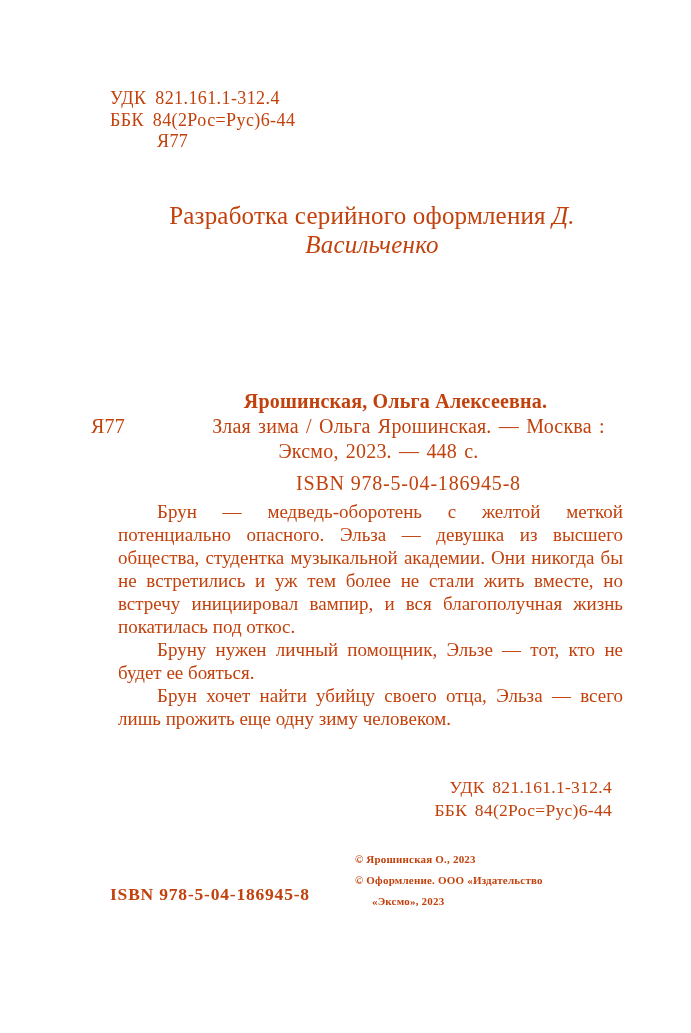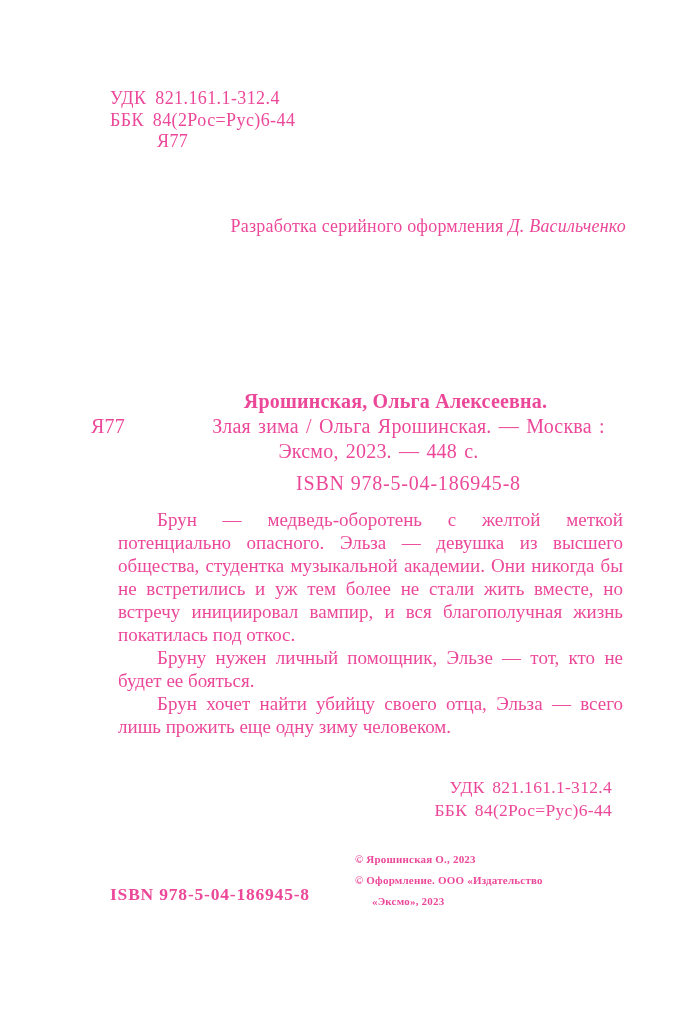--- a/index.html
+++ b/index.html
@@ -5,21 +5,21 @@
   html, body {
     margin: 0;
     padding: 0;
     background: #ffffff;
   }
   .page {
     position: relative;
     width: 691px;
     height: 1033px;
     background: #ffffff;
-    color: #ec4899;
+    color: #c2410c;
     font-family: "Liberation Serif", "DejaVu Serif", serif;
     overflow: hidden;
   }
 
   
   .top-codes {
     position: absolute;
     left: 110px;
     top: 88px;
     font-size: 18px;
@@ -27,24 +27,24 @@
     letter-spacing: 0.4px;
     white-space: nowrap;
   }
   .top-codes .code-line { word-spacing: 4px; }
   .top-codes .sign { padding-left: 47px; }
 
   
   .credits {
     position: absolute;
     left: 118px;
-    top: 212px;
+    top: 202px;
     width: 508px;
-    text-align: right;
-    font-size: 18px;
+    text-align: center;
+    font-size: 25px;
     line-height: 28.5px;
     letter-spacing: 0.2px;
   }
   .credits .name { font-style: italic; }
 
   
   .card {
     position: absolute;
     left: 125px;
     top: 389px;
@@ -78,21 +78,20 @@
   
   .annotation {
     position: absolute;
     left: 118px;
     top: 500px;
     width: 505px;
     font-size: 19px;
     line-height: 23px;
     text-align: justify;
     hyphens: auto;
-    margin-top: 8px;
     -webkit-hyphens: auto;
   }
   .annotation p {
     margin: 0;
     text-indent: 39px;
   }
 
   
   .bottom-codes {
     position: absolute;

